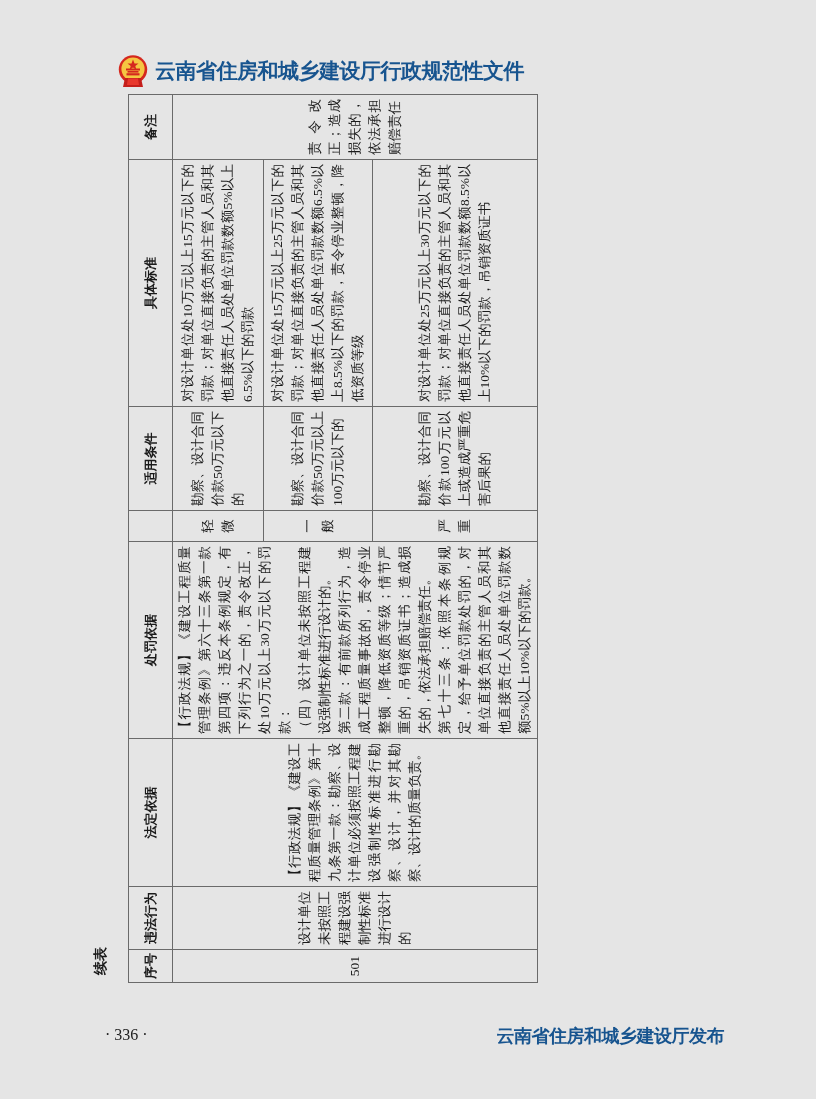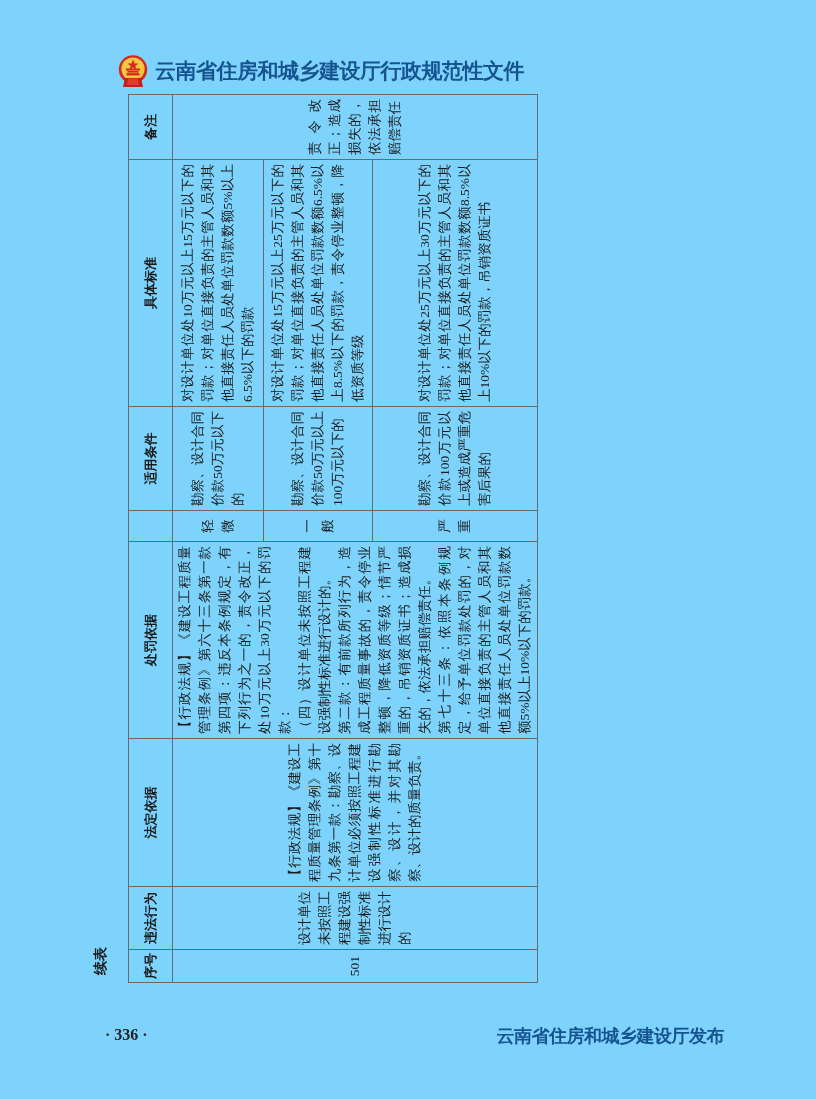--- a/index.html
+++ b/index.html
@@ -1,17 +1,17 @@
 <!DOCTYPE html>
 <html><head>
 <meta charset="utf-8">
 <style>
   html,body{margin:0;padding:0;background:#ffffff;}
   body{font-family:"Liberation Serif","DejaVu Serif",serif;color:#1a1a1a;}
-  .page{position:relative;width:816px;height:1099px;background:#7dd3fc;overflow:hidden;}
+  .page{position:relative;width:816px;height:1099px;background:#e5e5e5;overflow:hidden;}
 
   
   .doc-header{position:absolute;left:117px;top:54px;display:flex;align-items:center;}
   .emblem{width:32px;height:34px;flex:0 0 auto;}
   .doc-title{margin-left:6px;font-size:21px;font-weight:700;letter-spacing:-0.5px;
              color:#17548F;white-space:nowrap;}
 
   
   .rotated{position:absolute;left:0;top:0;width:1099px;height:816px;
            transform-origin:0 0;transform:rotate(-90deg) translateX(-1099px);}
@@ -31,21 +31,21 @@
   .cell-penalty p{margin:0;text-align:justify;text-justify:inter-character;}
   .cell-remark{padding:2px 10px;line-height:29px;text-align:justify;}
   .cell-illegal{padding:2px 6px;line-height:23px;text-align:justify;}
   .cell-legal{line-height:21px;}
   .row-light{height:87px;}
   .row-mid{height:104px;}
   .row-severe{height:158px;}
   .row-head{height:44px;}
 
   
-  .footer-page{position:absolute;left:105px;top:1026px;font-size:16px;color:#222;font-weight:bold;}
+  .footer-page{position:absolute;left:105px;top:1026px;font-size:16px;color:#222;}
   .footer-pub{position:absolute;right:92px;top:1024px;font-size:18px;font-weight:700;
               letter-spacing:-0.5px;color:#17548F;}
 </style>
 </head>
 <body>
 
 <div class="page">
 
   <div class="doc-header">
     <svg class="emblem" viewBox="0 0 32 34">

